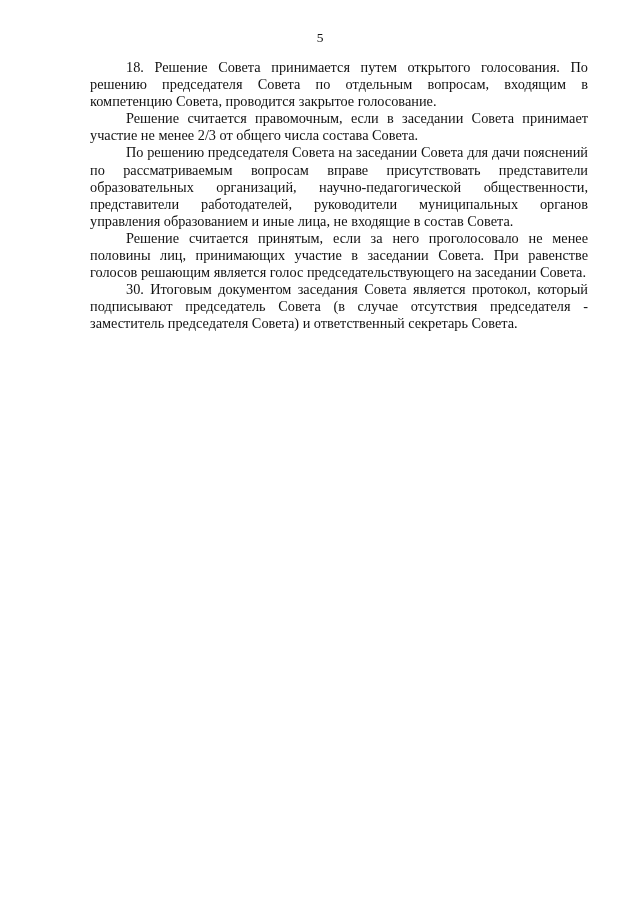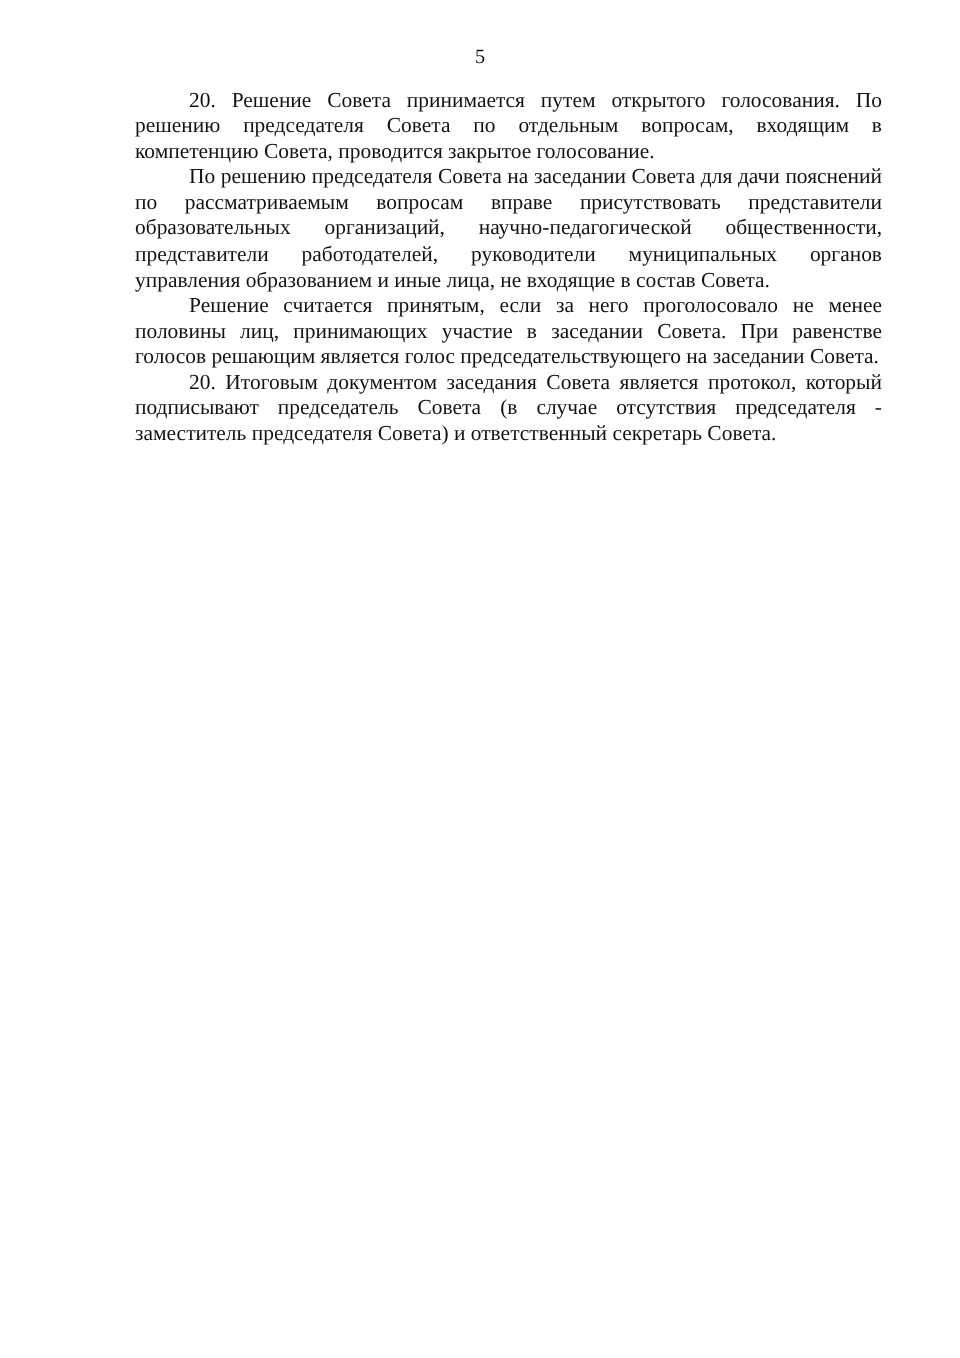--- a/index.html
+++ b/index.html
@@ -17,18 +17,19 @@
     font-size: 14.3px; line-height: 17.1px;
   }
   .para { margin: 0; text-align: justify; text-indent: 36px; }
 </style>
 </head>
 <body>
 
 <div class="page">
   <div class="page-number">5</div>
   <div class="body-text">
-    <p class="para">20. Решение Совета принимается путем  открытого голосования. По решению председателя Совета по отдельным вопросам, входящим в компетенцию Совета, проводится закрытое голосование.</p>
+    <p class="para">18. Решение Совета принимается путем  открытого голосования. По решению председателя Совета по отдельным вопросам, входящим в компетенцию Совета, проводится закрытое голосование.</p>
+    <p class="para">Решение считается правомочным, если в заседании Совета принимает участие не менее 2/3 от общего числа состава Совета.</p>
     <p class="para">По решению  председателя Совета на заседании Совета для дачи пояснений по рассматриваемым вопросам вправе присутствовать представители образовательных организаций, научно-педагогической общественности, представители работодателей, руководители муниципальных органов управления образованием и иные лица, не входящие в состав Совета.</p>
     <p class="para">Решение считается принятым, если за него проголосовало не менее половины лиц, принимающих участие в заседании Совета.  При равенстве голосов решающим является голос председательствующего на заседании Совета.</p>
-    <p class="para">20. Итоговым документом заседания Совета является протокол, который подписывают председатель Совета (в случае отсутствия председателя - заместитель председателя Совета) и ответственный секретарь Совета.</p>
+    <p class="para">30. Итоговым документом заседания Совета является протокол, который подписывают председатель Совета (в случае отсутствия председателя - заместитель председателя Совета) и ответственный секретарь Совета.</p>
   </div>
 </div>
 
 </body></html>

